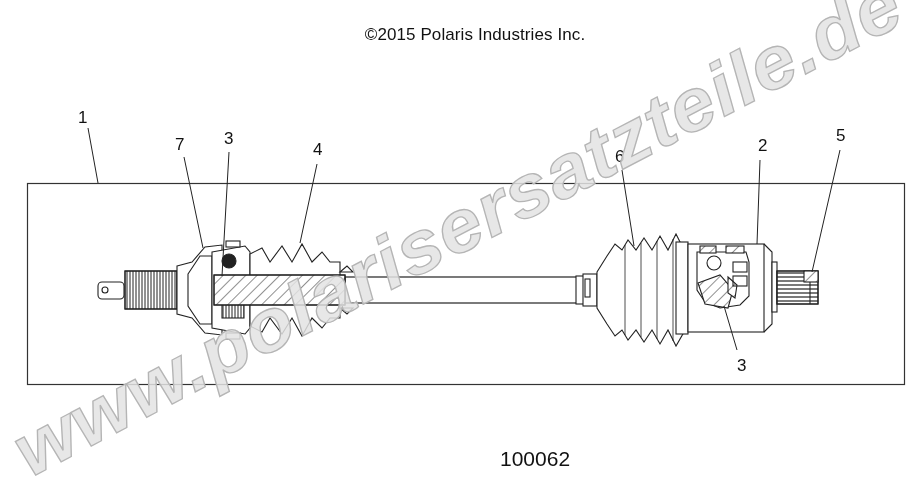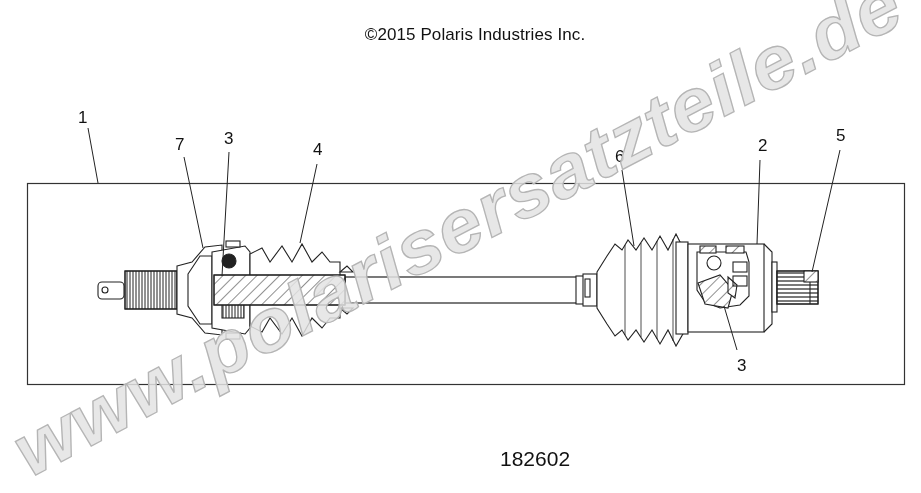--- a/index.html
+++ b/index.html
@@ -107,17 +107,17 @@
 
 <div class="callout" style="left:78px; top:109px;">1</div>
 <div class="callout" style="left:175px; top:136px;">7</div>
 <div class="callout" style="left:224px; top:130px;">3</div>
 <div class="callout" style="left:313px; top:141px;">4</div>
 <div class="callout" style="left:615px; top:148px;">6</div>
 <div class="callout" style="left:758px; top:137px;">2</div>
 <div class="callout" style="left:836px; top:127px;">5</div>
 <div class="callout" style="left:737px; top:357px;">3</div>
 
-<div class="fig-number">182602</div>
+<div class="fig-number">100062</div>
 
 <svg class="watermark" width="921" height="493" viewBox="0 0 921 493" xmlns="http://www.w3.org/2000/svg">
   <text x="0" y="0" transform="translate(30,478) rotate(-27.5)" font-family="Liberation Sans, sans-serif" font-weight="bold" font-style="italic" font-size="74" letter-spacing="1" fill="#e3e3e3" fill-opacity="0.85" stroke="#b5b5b5" stroke-width="1.3" textLength="990" lengthAdjust="spacingAndGlyphs">www.polarisersatzteile.de</text>
 </svg>
 
 </body></html>

